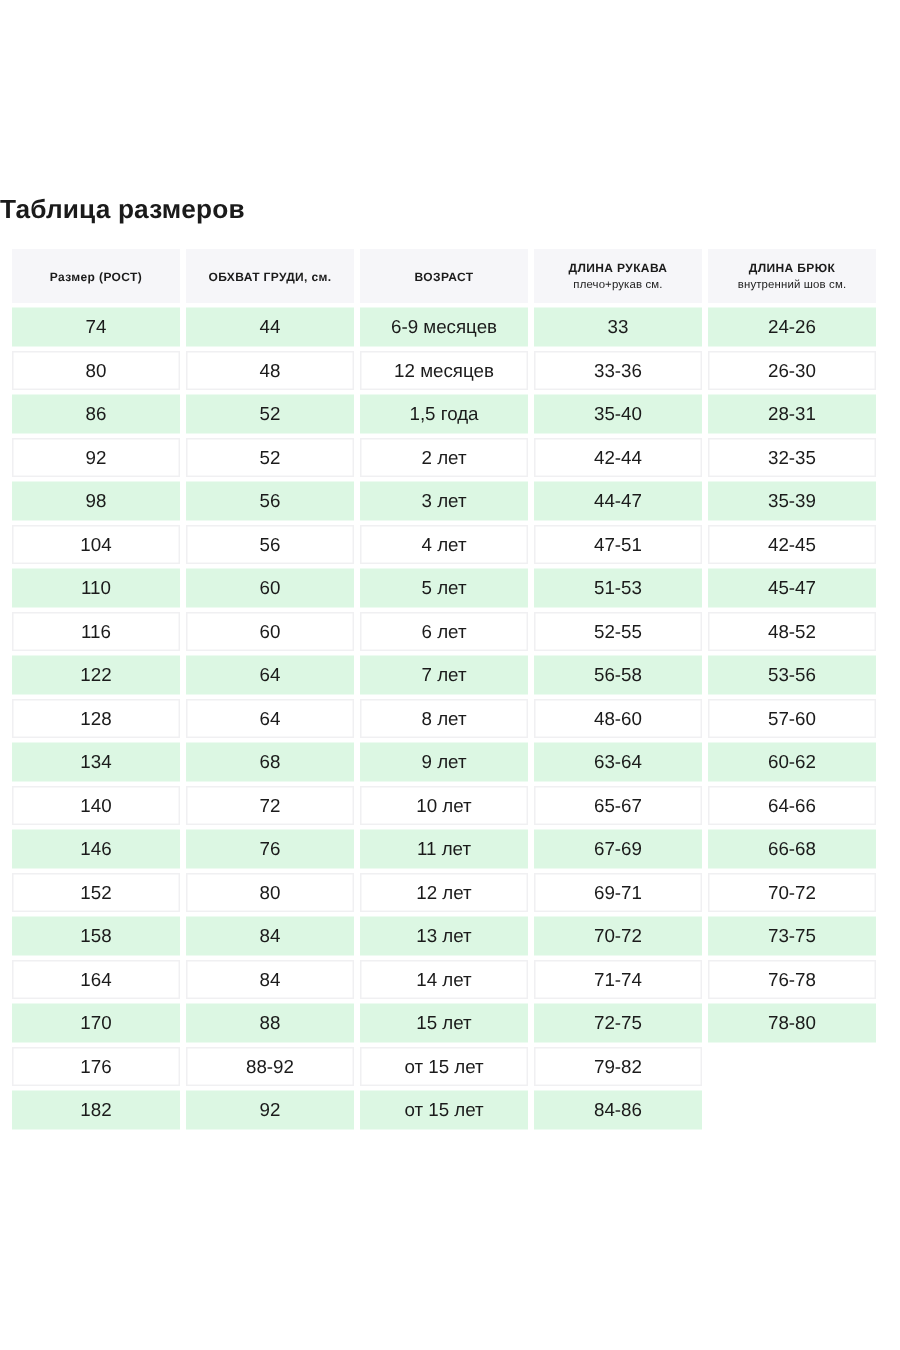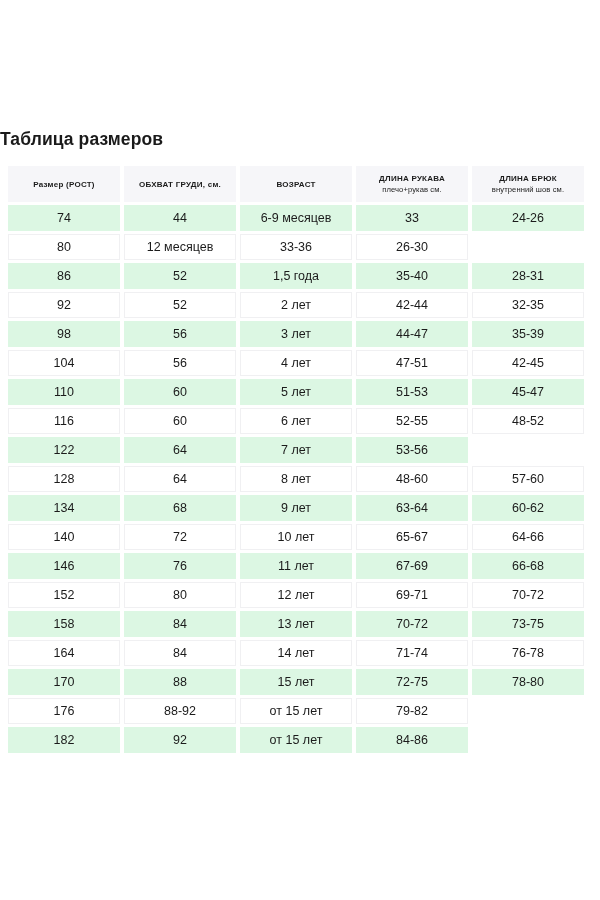--- a/index.html
+++ b/index.html
@@ -154,20 +154,23 @@
           </div>
           <div class="cell">
             <span class="cell-text">24-26</span>
           </div>
         </div>
         <div class="trow data-row row-white">
           <div class="cell">
             <span class="cell-text">80</span>
           </div>
           <div class="cell">
+            <span class="cell-text">48</span>
+          </div>
+          <div class="cell">
             <span class="cell-text">12 месяцев</span>
           </div>
           <div class="cell">
             <span class="cell-text">33-36</span>
           </div>
           <div class="cell">
             <span class="cell-text">26-30</span>
           </div>
         </div>
         <div class="trow data-row row-green">
@@ -274,20 +277,23 @@
         </div>
         <div class="trow data-row row-green">
           <div class="cell">
             <span class="cell-text">122</span>
           </div>
           <div class="cell">
             <span class="cell-text">64</span>
           </div>
           <div class="cell">
             <span class="cell-text">7 лет</span>
+          </div>
+          <div class="cell">
+            <span class="cell-text">56-58</span>
           </div>
           <div class="cell">
             <span class="cell-text">53-56</span>
           </div>
         </div>
         <div class="trow data-row row-white">
           <div class="cell">
             <span class="cell-text">128</span>
           </div>
           <div class="cell">

